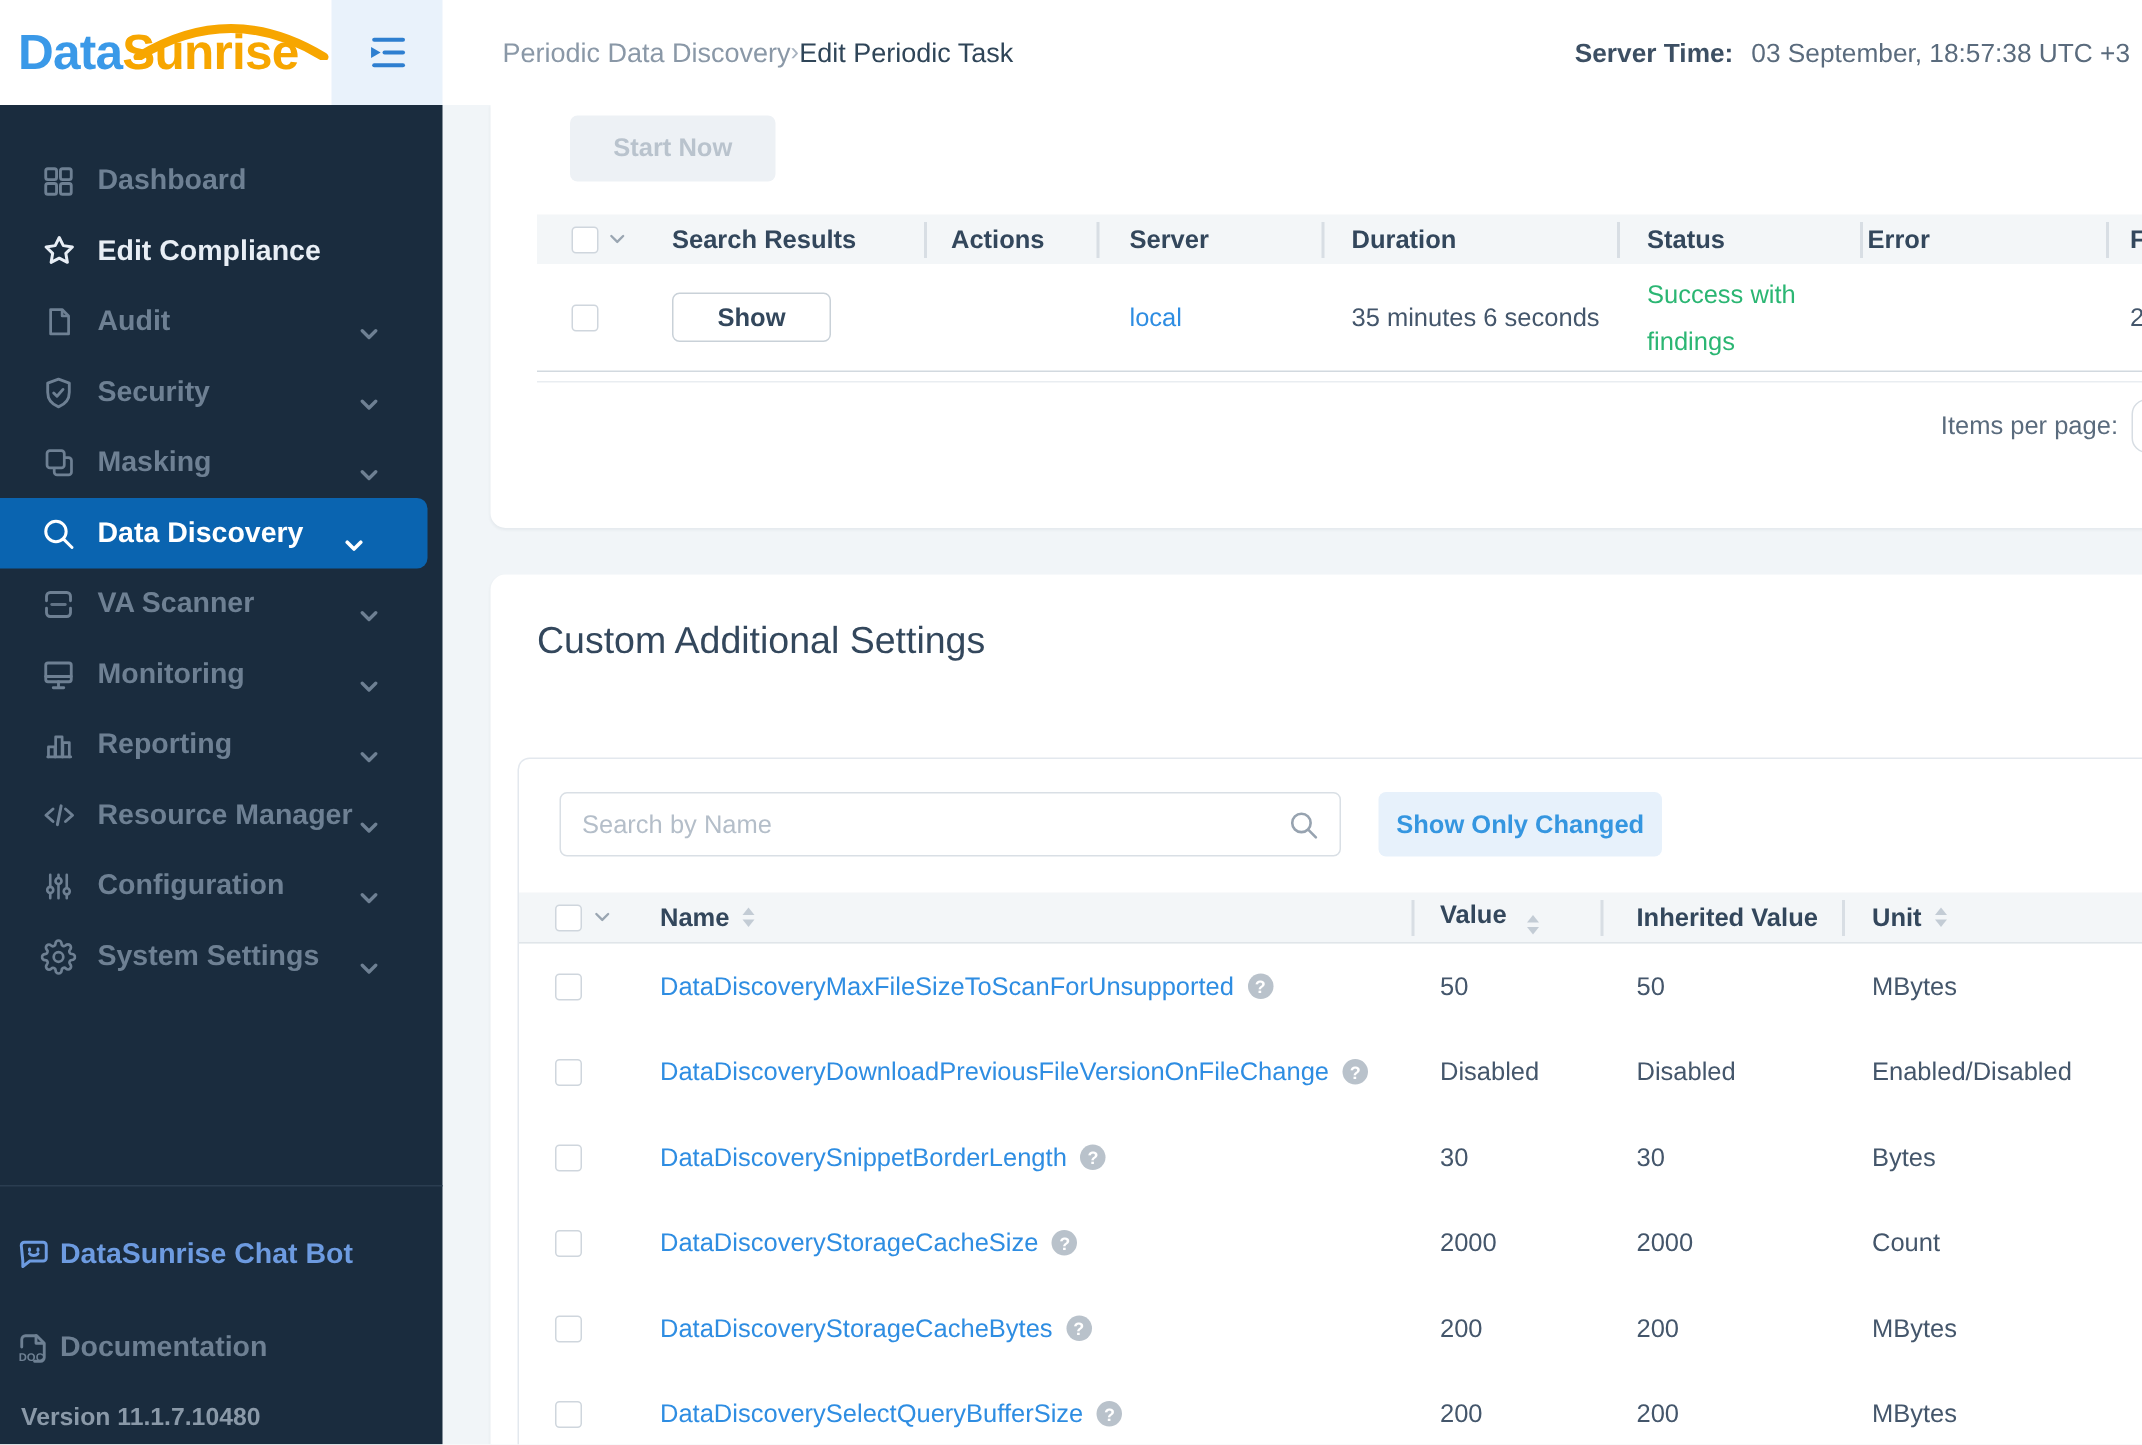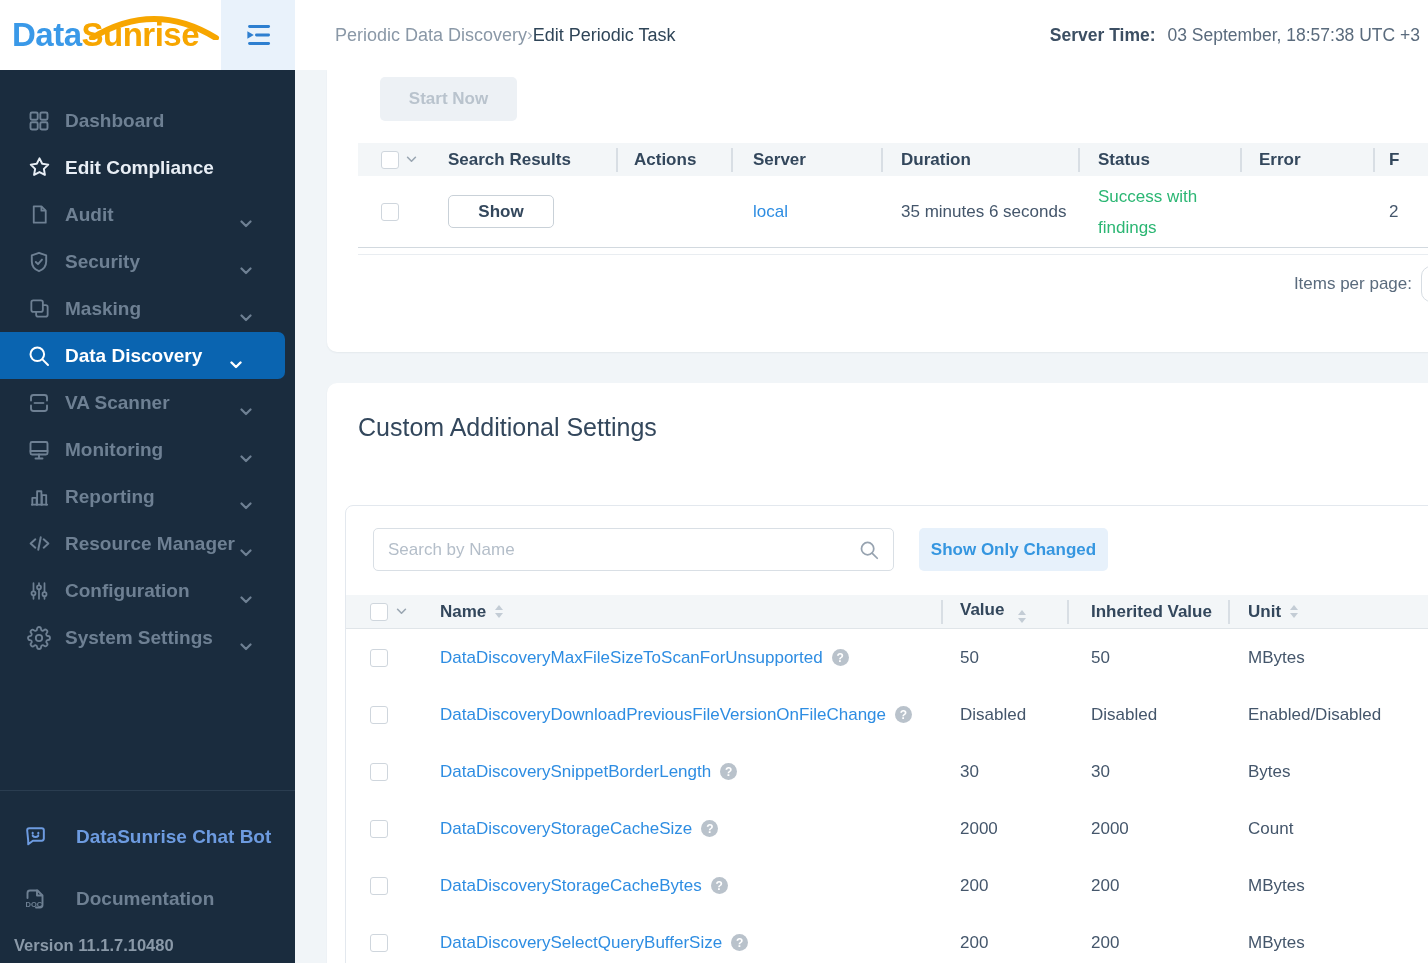--- a/index.html
+++ b/index.html
@@ -25,43 +25,43 @@
   
   .sidebar { position:absolute; left:0; top:70px; width:295px; height:893px; background:#1a2c3e; z-index:10; }
   .nav { position:absolute; top:27px; left:0; width:100%; }
   .nav-item { height:47px; display:flex; align-items:center; padding-left:26px; color:#6e8093; font-size:19px; font-weight:600; position:relative; cursor:pointer; }
   .nav-item .nicon { width:26px; height:26px; margin-right:13px; display:flex; align-items:center; justify-content:center; flex:none; }
   .nav-item .chev { position:absolute; right:43px; top:50%; margin-top:-4px; color:#6e8093; }
   .nav-item.bright { color:#e8eef5; font-weight:700; }
   .nav-item.selected { background:#0a64b0; color:#fff; font-weight:700; width:285px; border-radius:0 7px 7px 0; }
   .nav-item.selected .chev { color:#fff; }
   .sidebar-divider { position:absolute; left:0; top:720px; width:100%; height:1px; background:#2a3d50; }
-  .side-bottom-item { position:absolute; left:0; height:47px; width:100%; display:flex; align-items:center; padding-left:22px; font-size:19px; cursor:pointer; }
-  .side-bottom-item .nicon { width:26px; height:26px; margin-right:28px; display:flex; align-items:center; justify-content:center; }
+  .side-bottom-item { position:absolute; left:0; height:47px; width:100%; display:flex; align-items:center; padding-left:9px; font-size:19px; cursor:pointer; }
+  .side-bottom-item .nicon { width:26px; height:26px; margin-right:5px; display:flex; align-items:center; justify-content:center; }
   .chatbot { top:743px; color:#6d9be0; font-weight:700; }
   .docs { top:805px; color:#6e8093; font-weight:600; }
   .version { position:absolute; left:14px; top:866px; color:#8a99a8; font-size:16.5px; font-weight:700; }
 
   
   .card1 { position:absolute; left:327px; top:70px; width:1233px; height:282px; background:#fff; border-radius:0 0 10px 10px; box-shadow:0 1px 2px rgba(26,44,62,0.06); z-index:1; }
   .card2 { position:absolute; left:327px; top:383px; width:1233px; height:700px; background:#fff; border-radius:10px; box-shadow:0 1px 2px rgba(26,44,62,0.06); z-index:1; }
 
   .btn-disabled { position:absolute; left:53px; top:7px; width:137px; height:44px; background:#edf1f5; border:none; border-radius:5px; color:#b9c3cd; font-size:17px; font-weight:700; font-family:inherit; }
 
   
   .rt-head { position:absolute; left:31px; top:73px; width:calc(100% - 31px); height:33px; background:#f3f6f8; display:flex; align-items:center; font-size:17px; font-weight:700; color:#33475c; }
   .rt-row  { position:absolute; left:31px; top:106px; width:calc(100% - 31px); height:72px; display:flex; align-items:center; border-bottom:1px solid #d2d9df; font-size:17px; color:#44566b; }
   .rt-row2line { position:absolute; left:31px; top:184px; width:calc(100% - 31px); height:1px; background:#e9edf1; }
   .c0 { width:87px; flex:none; display:flex; align-items:center; padding-left:23px; gap:7px; }
   .c1 { width:171px; flex:none; padding-left:3px; }
   .c2 { width:115px; flex:none; padding-left:18px; }
   .c3 { width:150px; flex:none; padding-left:22px; }
   .c4 { width:197px; flex:none; padding-left:20px; }
   .c5 { width:162px; flex:none; padding-left:20px; }
-  .c6 { width:133px; flex:none; padding-left:19px; }
+  .c6 { width:164px; flex:none; padding-left:5px; }
   .c7 { flex:1; padding-left:16px; }
   .hd { position:relative; }
   .hd.div::before { content:""; position:absolute; left:0; top:50%; margin-top:-12px; width:2px; height:24px; background:#d8dee4; }
   .show-btn { width:106px; height:33px; background:#fff; border:1px solid #c9d1d8; border-radius:5px; color:#33475c; font-size:17px; font-weight:700; font-family:inherit; cursor:pointer; }
   a.blue-link { color:#2e8de2; text-decoration:none; cursor:pointer; }
   .status-green { color:#2bb673; width:110px; line-height:31px; }
   .ipp { position:absolute; top:196px; height:36px; display:flex; align-items:center; right:148px; color:#5a6b7d; font-size:17px; }
   .ipp-select { position:absolute; left:1094px; top:196px; width:70px; height:36px; border:1.5px solid #d7dde3; border-radius:10px; background:#fff; }
 
   

